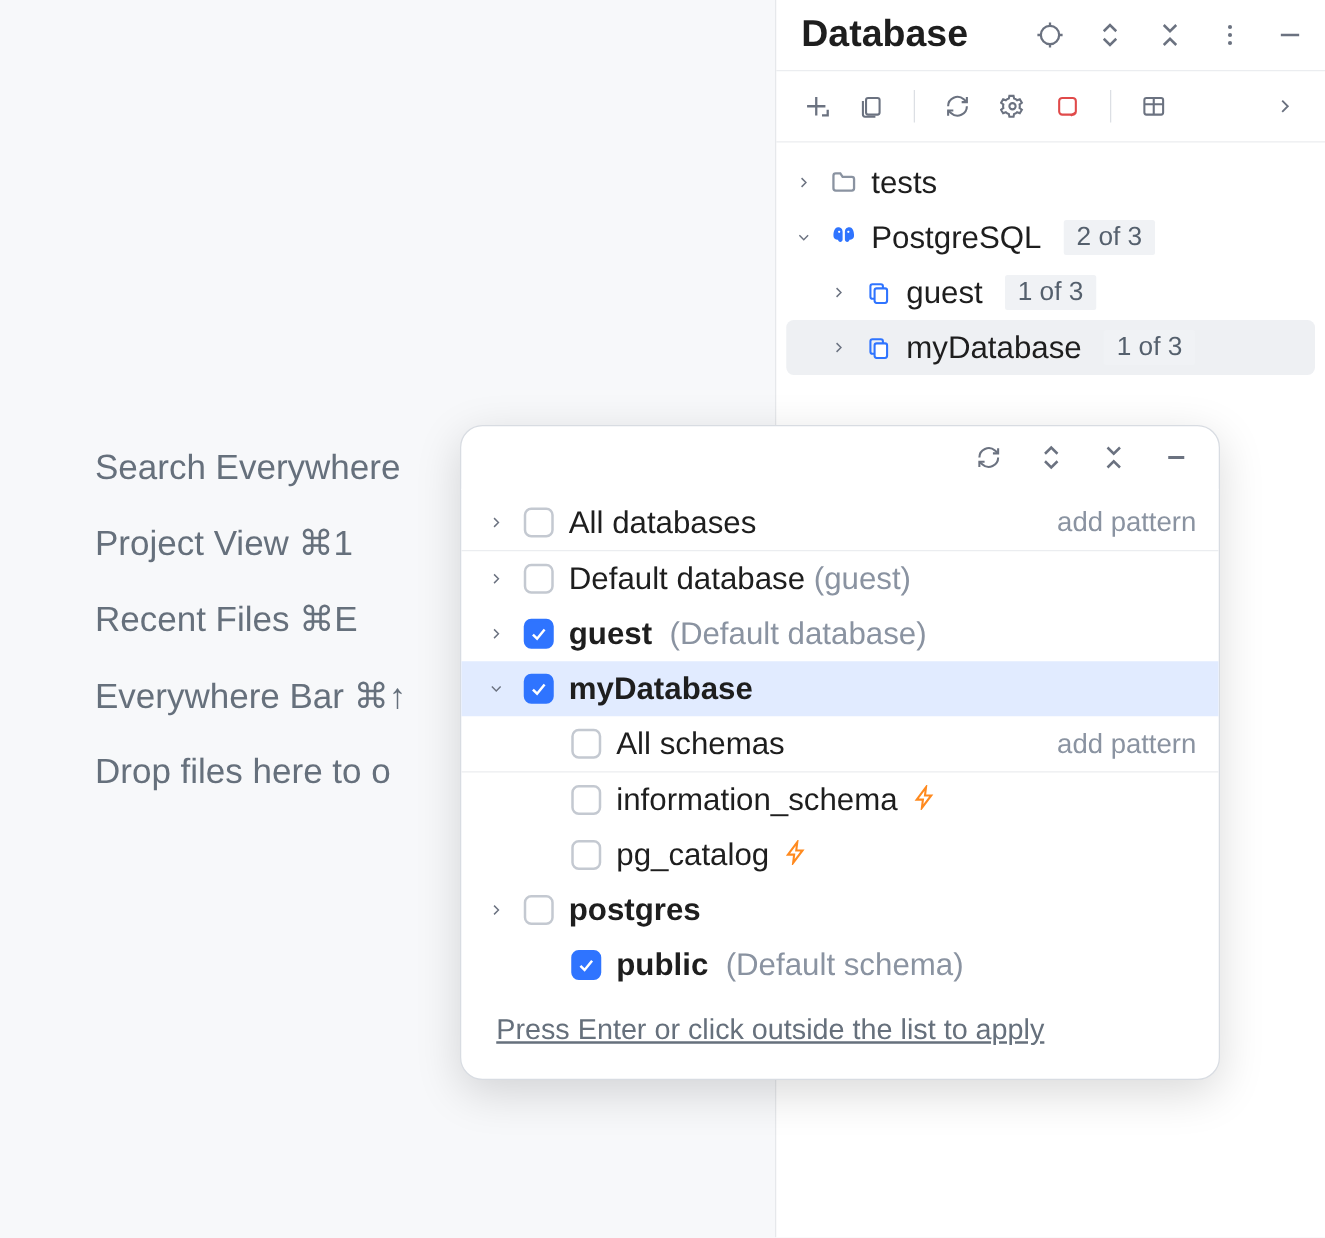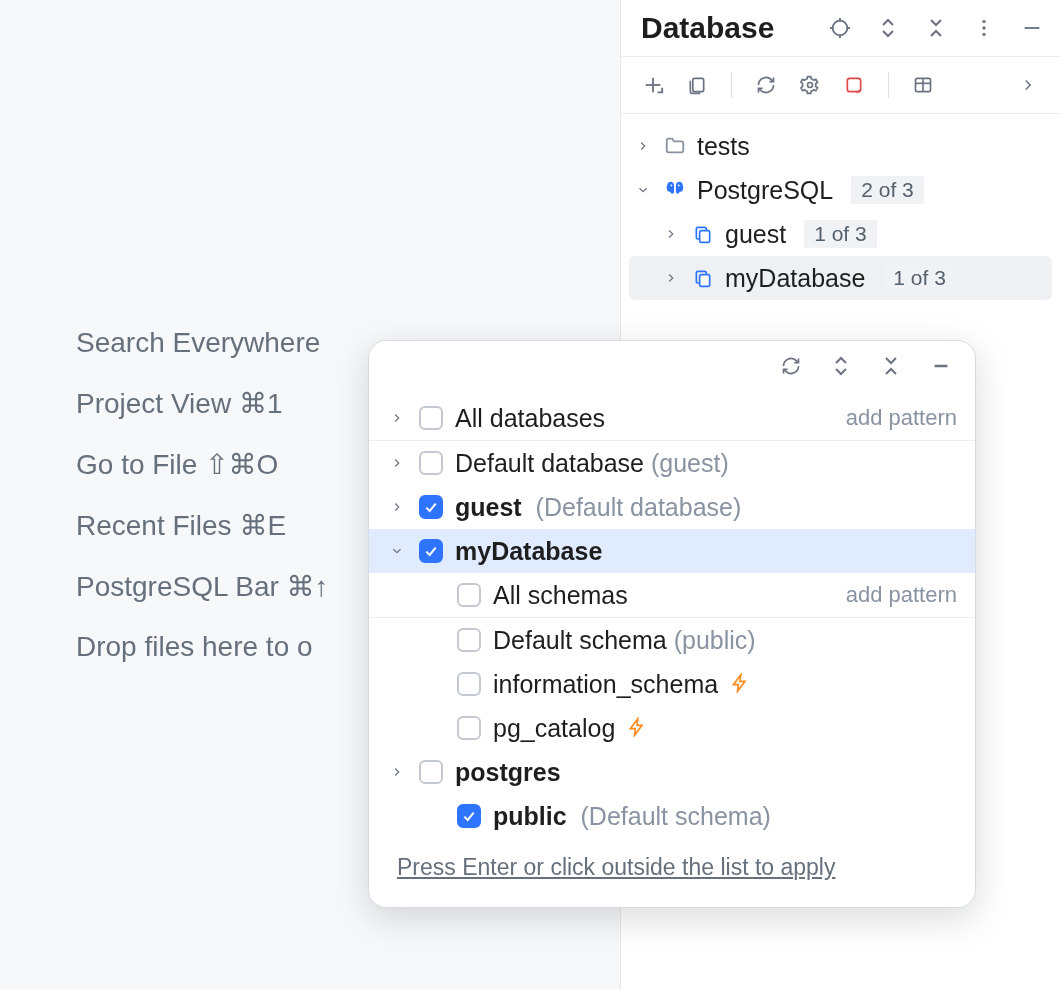--- a/index.html
+++ b/index.html
@@ -40,23 +40,22 @@
 .two-chev{display:inline-flex;flex-direction:column;line-height:0;gap:-2px;}
 </style>
 </head>
 <body>
 
 <div class="app">
 
   <div class="editor-area">
     <div class="hint">Search Everywhere</div>
     <div class="hint">Project View ⌘1</div>
-    <div class="hint">Go to File ⇧⌘O</div>
     <div class="hint">Recent Files ⌘E</div>
-    <div class="hint">PostgreSQL Bar ⌘↑</div>
+    <div class="hint">Everywhere Bar ⌘↑</div>
     <div class="hint">Drop files here to o</div>
   </div>
 
   <div class="db-panel">
     <div class="db-header">
       <span class="db-title">Database</span>
       <span class="hicon">
         <svg width="22" height="22" viewBox="0 0 24 24" fill="none" stroke="currentColor" stroke-width="2">
             <circle cx="12" cy="12" r="8"></circle>
             <line x1="12" y1="1" x2="12" y2="5"></line>
@@ -295,25 +294,20 @@
       </div>
 
       <div class="prow pind1 bb">
         <span class="chevslot"></span>
         <span class="cb"></span>
         <span>All schemas</span>
         <span style="flex:1"></span>
         <span class="t-link">add pattern</span>
       </div>
 
-      <div class="prow pind1">
-        <span class="chevslot"></span>
-        <span class="cb"></span>
-        <span><span>Default schema</span> <span class="t-grey">(public)</span></span>
-      </div>
 
       <div class="prow pind1">
         <span class="chevslot"></span>
         <span class="cb"></span>
         <span>information_schema</span>
         <span class="bolt"><svg width="20" height="20" viewBox="0 0 24 24" fill="none" stroke="currentColor" stroke-width="2">
               <path d="M13 2L4 14h6l-1 8 9-12h-6l1-8z"></path>
             </svg></span>
       </div>
 

